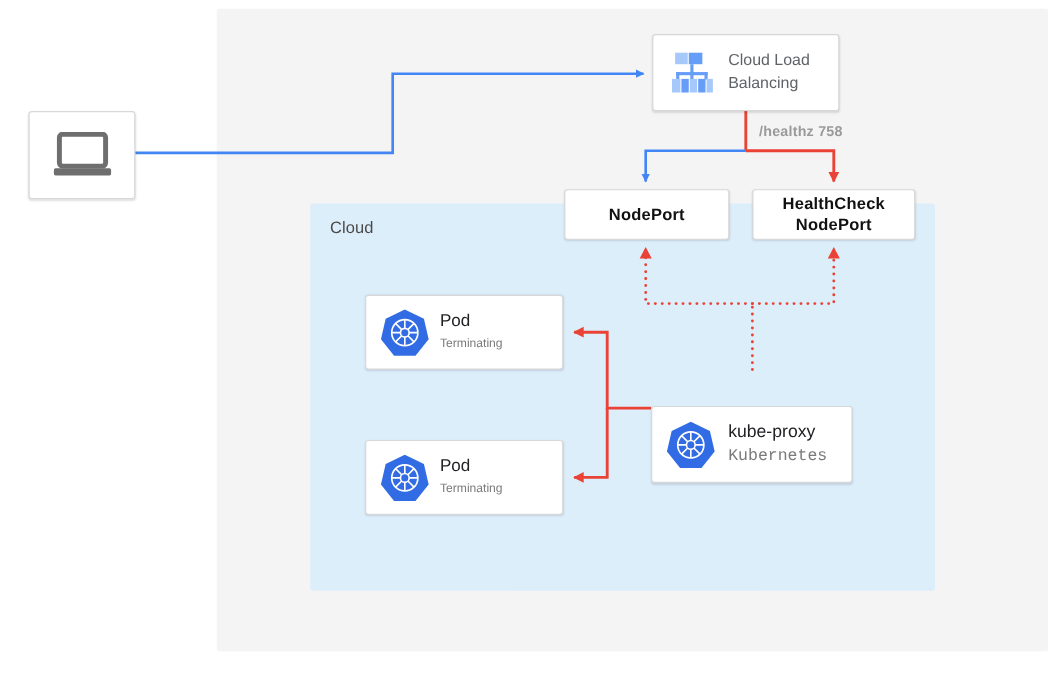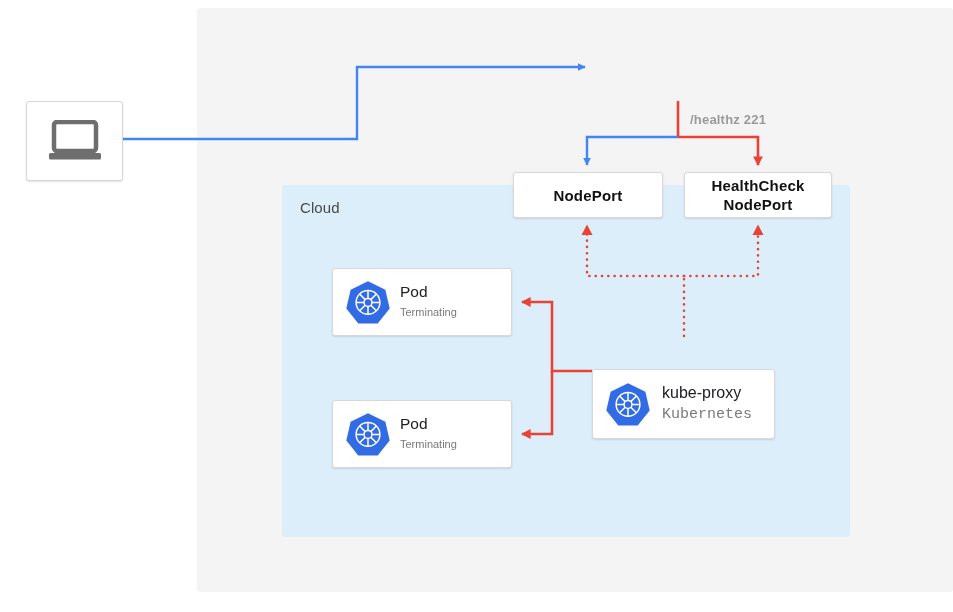--- a/index.html
+++ b/index.html
@@ -99,22 +99,42 @@
     <path d="M684,276 L758,276 L758,226" fill="none" stroke="#ea4335" stroke-width="2.6" stroke-dasharray="0.1 6.2" stroke-linecap="round" marker-end="url(#arrowRedDot)"></path>
   </svg>
 
   <div class="card laptop-card">
     <svg class="laptop-icon" width="56" height="42" viewBox="0 0 56 42">
       <rect x="7" y="2" width="42" height="29" rx="3" ry="3" fill="#ffffff" stroke="#6e6e6e" stroke-width="4.5"></rect>
       <rect x="2" y="33" width="52" height="6.5" rx="1.5" ry="1.5" fill="#6e6e6e"></rect>
     </svg>
   </div>
 
+  <div class="card clb-card">
+    <svg class="clb-icon" viewBox="0 0 44 42">
+      <rect x="6" y="2" width="12" height="11" fill="#a6c8fb"></rect>
+      <rect x="19" y="2" width="13" height="11" fill="#669df6"></rect>
+      <rect x="20.5" y="13" width="3" height="8" fill="#669df6"></rect>
+      <rect x="7" y="20.5" width="30" height="3" fill="#669df6"></rect>
+      <rect x="7" y="20.5" width="3" height="7" fill="#669df6"></rect>
+      <rect x="20.5" y="20.5" width="3" height="7" fill="#669df6"></rect>
+      <rect x="34" y="20.5" width="3" height="7" fill="#669df6"></rect>
+      <rect x="3" y="27" width="8" height="13" fill="#a6c8fb"></rect>
+      <rect x="12" y="27" width="7" height="13" fill="#669df6"></rect>
+      <rect x="20" y="27" width="7" height="13" fill="#a6c8fb"></rect>
+      <rect x="28" y="27" width="7" height="13" fill="#669df6"></rect>
+      <rect x="36" y="27" width="6" height="13" fill="#a6c8fb"></rect>
+    </svg>
+    <div class="clb-text">
+      <div>Cloud Load</div>
+      <div>Balancing</div>
+    </div>
+  </div>
 
-  <div class="healthz">/healthz 221</div>
+  <div class="healthz">/healthz 758</div>
 
   <div class="card np-card">
     <div class="np-label">NodePort</div>
   </div>
 
   <div class="card hcnp-card">
     <div class="np-label">
       <div>HealthCheck</div>
       <div>NodePort</div>
     </div>

